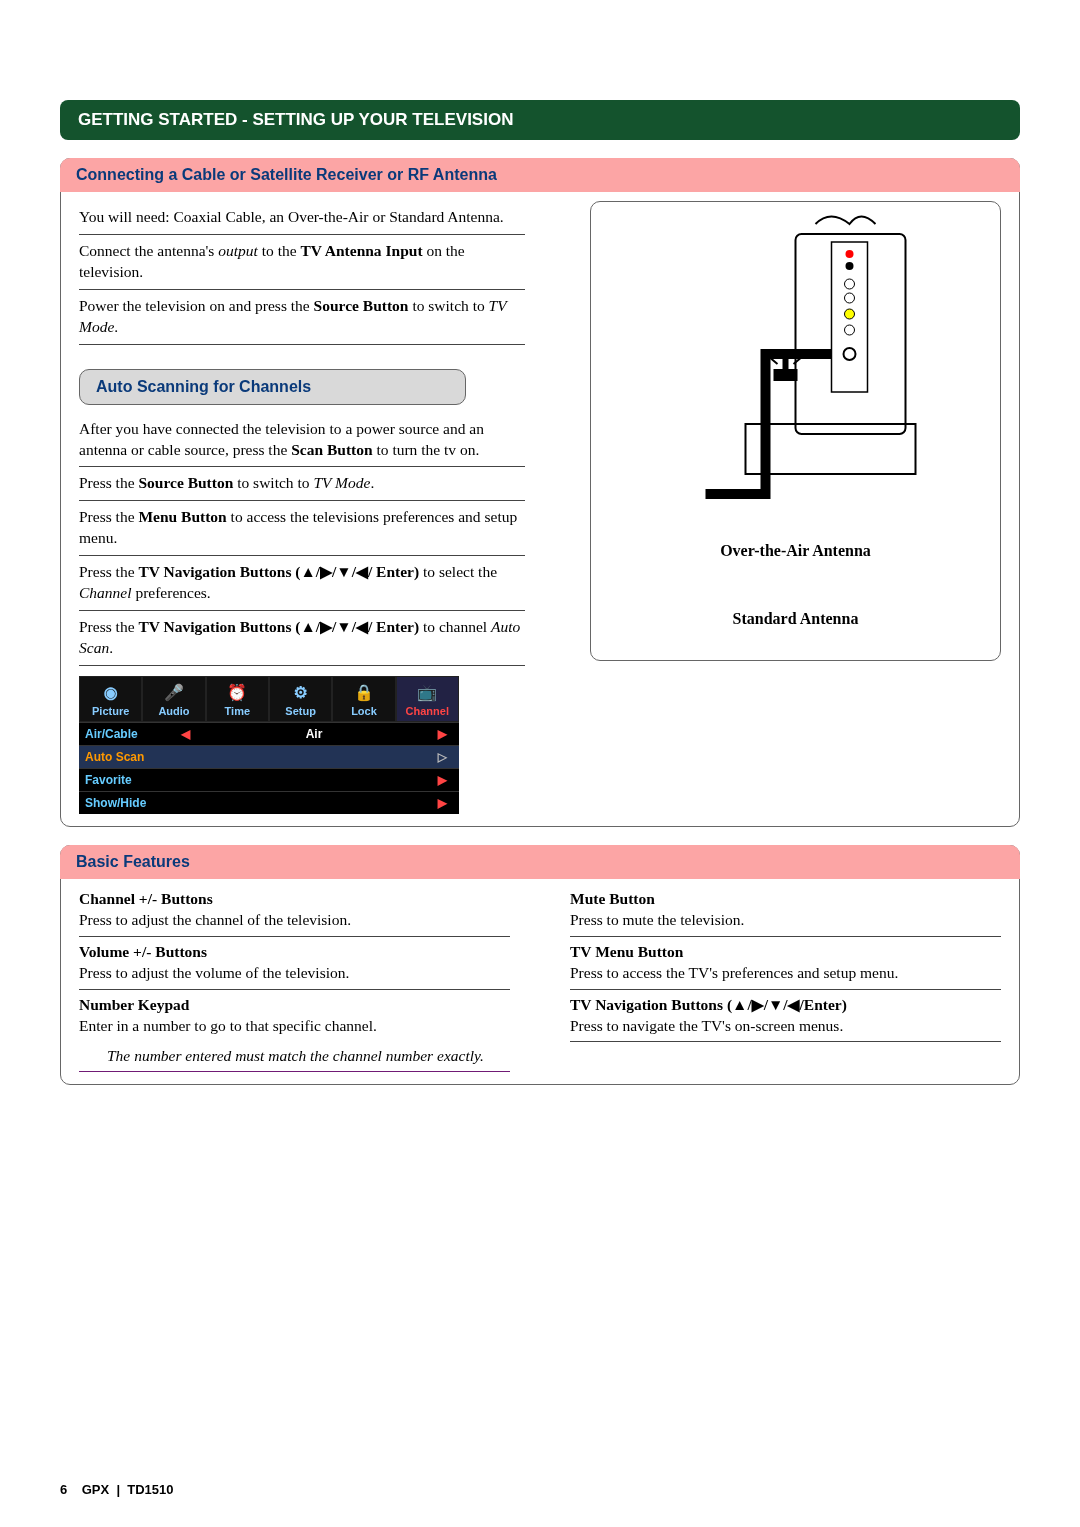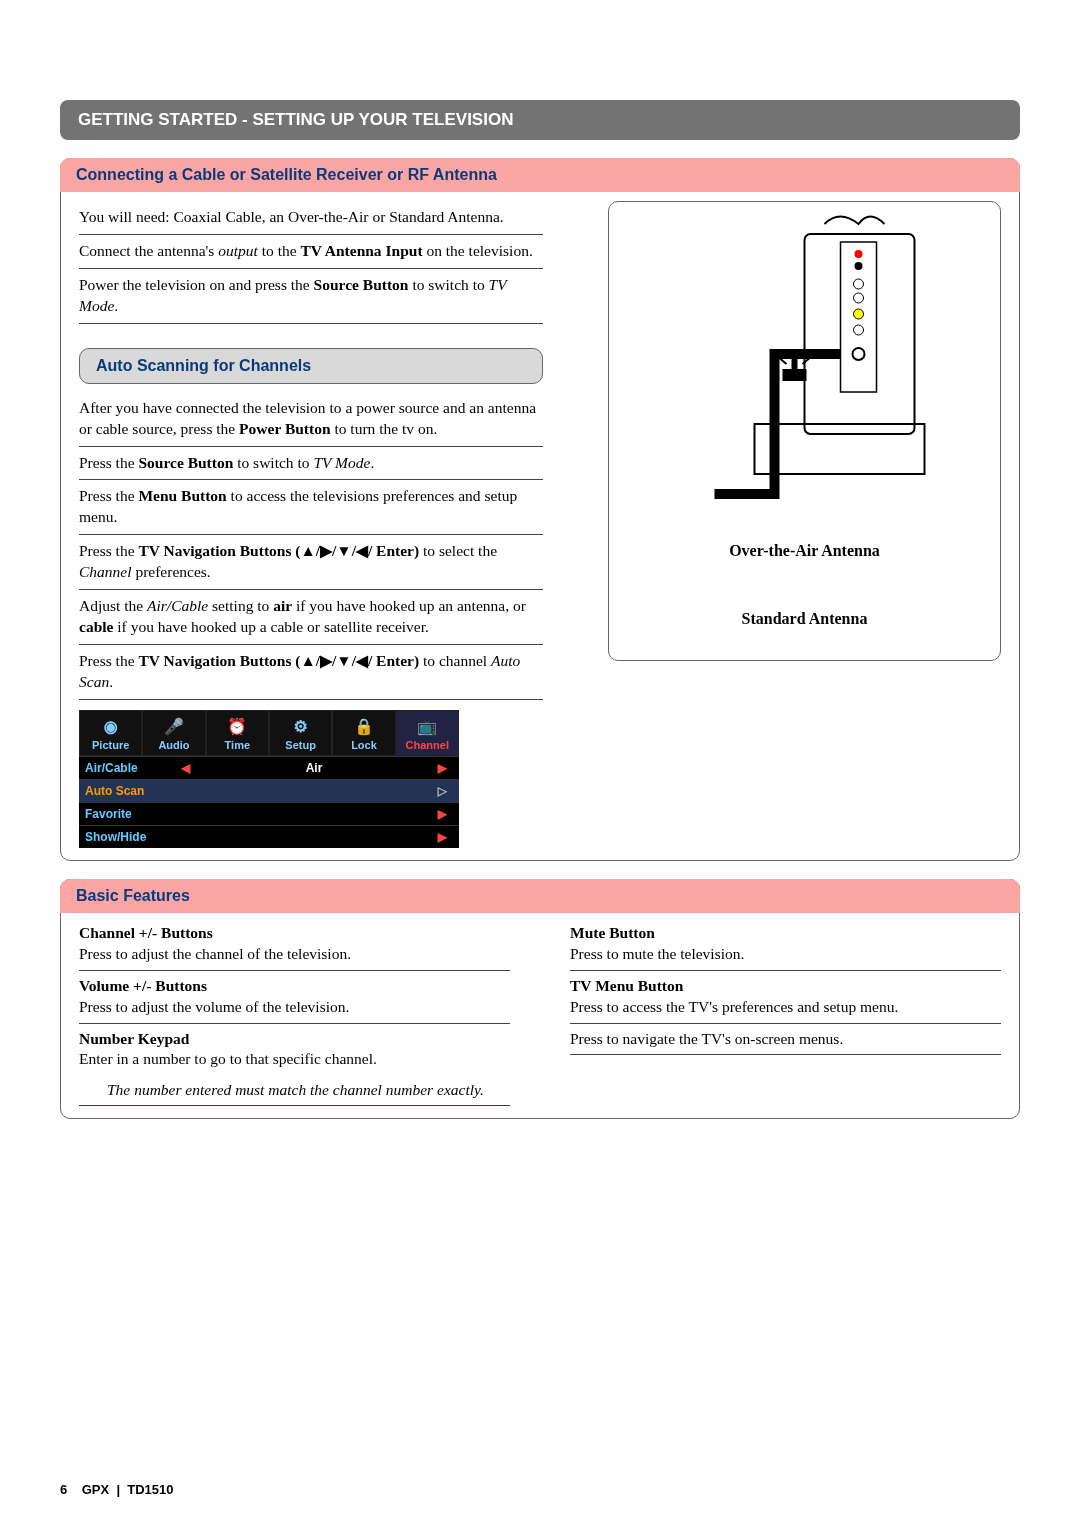--- a/index.html
+++ b/index.html
@@ -7,21 +7,21 @@
     font-family: Georgia, 'Times New Roman', serif;
     font-size: 14px;
     color: #000;
     background: #fff;
     width: 1080px;
     min-height: 1527px;
     padding: 100px 60px 40px 60px;
     position: relative;
   }
   .banner {
-    background: #737373;
+    background: #14532d;
     color: #fff;
     font-family: Arial, Helvetica, sans-serif;
     font-weight: bold;
     font-size: 17px;
     padding: 10px 18px;
     border-radius: 8px;
     margin-bottom: 18px;
   }
   .main-section {
     border: 1.5px solid #666;
@@ -42,21 +42,21 @@
   .subheading-box {
     background: #d9d9d9;
     color: #0a3a7a;
     font-family: Arial, Helvetica, sans-serif;
     font-weight: bold;
     font-size: 16px;
     padding: 8px 16px;
     border: 1.5px solid #666;
     border-radius: 10px;
     margin: 24px 0 8px 0;
-    width: 464px;
+    width: 387px;
   }
   .two-col {
     display: flex;
     gap: 30px;
     padding: 10px 18px 0 18px;
   }
   .left-col { flex: 1 1 50%; }
   .right-col { flex: 1 1 50%; }
   .para {
     font-size: 15.5px;
@@ -143,33 +143,30 @@
       <div class="para">
         <span>Connect the antenna's </span><span class="italic">output</span><span> to the </span><span class="bold">TV Antenna Input</span><span> on the television.</span>
       </div>
       <div class="para">
         <span>Power the television on and press the </span><span class="bold">Source Button</span><span> to switch to </span><span class="italic">TV Mode</span><span>.</span>
       </div>
 
       <div class="subheading-box">Auto Scanning for Channels</div>
 
       <div class="para">
-        <span>After you have connected the television to a power source and an antenna or cable source, press the </span><span class="bold">Power Button</span><span> to turn the tv on.</span>
+        <span>After you have connected the television to a power source and an antenna or cable source, press the </span><span class="bold">Scan Button</span><span> to turn the tv on.</span>
       </div>
       <div class="para">
         <span>Press the </span><span class="bold">Source Button</span><span> to switch to </span><span class="italic">TV Mode</span><span>.</span>
       </div>
       <div class="para">
         <span>Press the </span><span class="bold">Menu Button</span><span> to access the televisions preferences and setup menu.</span>
       </div>
       <div class="para">
         <span>Press the </span><span class="bold">TV Navigation Buttons (▲/▶/▼/◀/ Enter)</span><span> to select the </span><span class="italic">Channel</span><span> preferences.</span>
-      </div>
-      <div class="para">
-        <span>Adjust the </span><span class="italic">Air/Cable</span><span> setting to </span><span class="bold">air</span><span> if you have hooked up an antenna, or </span><span class="bold">cable</span><span> if you have hooked up a cable or satellite receiver.</span>
       </div>
       <div class="para">
         <span>Press the </span><span class="bold">TV Navigation Buttons (▲/▶/▼/◀/ Enter)</span><span> to channel </span><span class="italic">Auto Scan</span><span>.</span>
       </div>
 
       <div class="menu-shot">
         <div class="menu-tabs">
           <div class="menu-tab"><div class="tab-icon">◉</div><span>Picture</span></div>
           <div class="menu-tab"><div class="tab-icon">🎤</div><span>Audio</span></div>
           <div class="menu-tab"><div class="tab-icon">⏰</div><span>Time</span></div>
@@ -250,20 +247,21 @@
     <div class="basic-col">
       <div class="feat">
         <div class="feat-head">Mute Button</div>
         <span>Press to mute the television.</span>
       </div>
       <div class="feat">
         <div class="feat-head">TV Menu Button</div>
         <span>Press to access the TV's preferences and setup menu.</span>
       </div>
       <div class="feat">
+        <div class="feat-head">TV Navigation Buttons (▲/▶/▼/◀/Enter)</div>
         <span>Press to navigate the TV's on-screen menus.</span>
       </div>
     </div>
   </div>
 </div>
 
 <div class="footer">
   <span>6</span>&nbsp;&nbsp;&nbsp;
   <span>GPX</span>
   &nbsp;|&nbsp;

